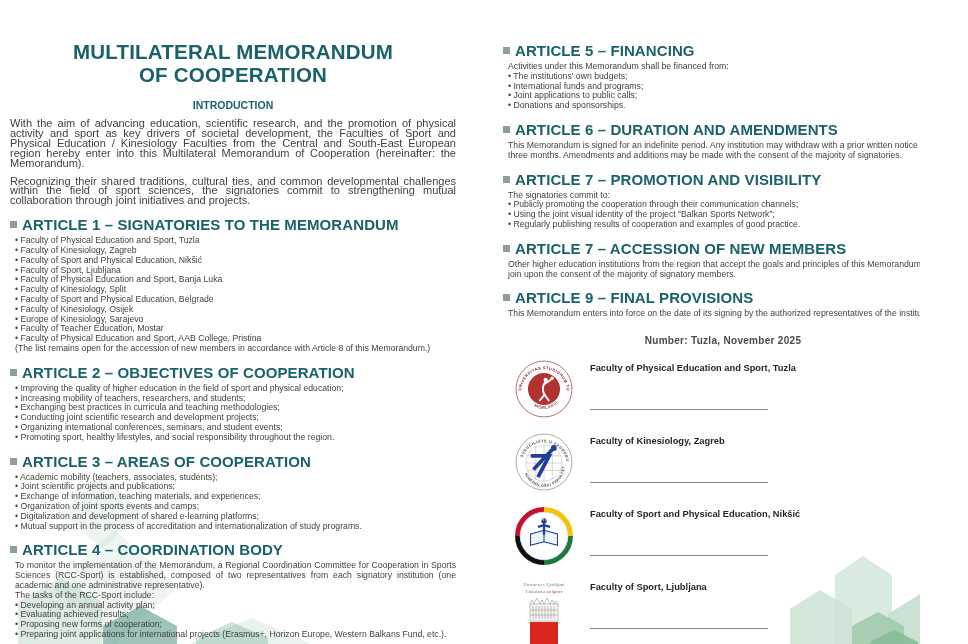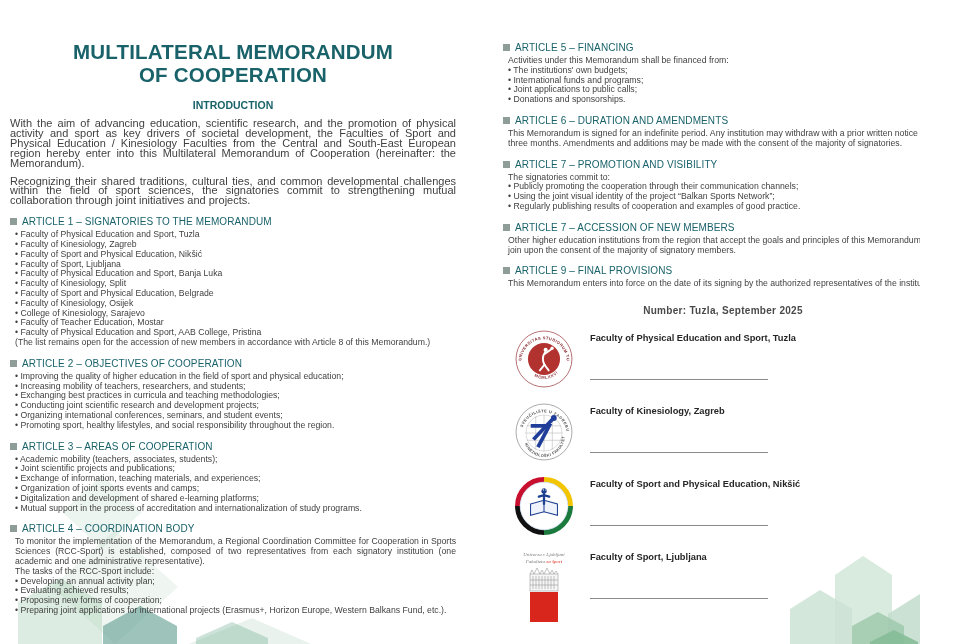--- a/index.html
+++ b/index.html
@@ -11,22 +11,22 @@
   .col{position:absolute;top:16px;z-index:2;}
   .col-left{left:10px;width:446px;}
   .col-right{left:503px;width:440px;}
   .doc-title{margin-top:8px;text-align:center;color:#19626a;font-weight:bold;
              font-size:20.5px;line-height:23px;letter-spacing:.2px;}
   .doc-sub{margin-top:6px;text-align:center;color:#19626a;font-weight:bold;
            font-size:8.7px;line-height:10px;}
   .intro-h{margin-top:13px;text-align:center;color:#19626a;font-weight:bold;font-size:10.5px;}
   .para{margin-top:8px;font-size:11px;line-height:9.9px;color:#3f3f3f;text-align:justify;}
   .art{margin-top:10px;}
-  .art-h{display:flex;align-items:center;gap:5px;color:#19626a;font-weight:normal;
-         font-size:10px;letter-spacing:.1px;text-align:right;}
+  .art-h{display:flex;align-items:center;gap:5px;color:#19626a;font-weight:bold;
+         font-size:15px;letter-spacing:.1px;text-align:right;}
   .sq{width:7px;height:7px;background:#8e9d98;flex:none;}
   .art-body{margin-top:3px;padding-left:5px;}
   .li,.note{font-size:8.7px;line-height:9.8px;color:#3f3f3f;}
   .art-p{font-size:8.7px;line-height:9.8px;color:#3f3f3f;padding-left:5px;margin-top:3px;}
   .art-p.just{text-align:justify;}
   .number-line{margin-top:16px;text-align:center;font-weight:bold;font-size:10px;
                color:#4a4a4a;letter-spacing:.3px;}
   .sigs{margin-top:13px;}
   .sig{position:relative;height:73px;}
   .sig-logo{position:absolute;left:8px;top:1px;width:66px;display:flex;justify-content:center;}
@@ -73,21 +73,21 @@
       </div>
       <div class="art-body">
           <div class="li">• Faculty of Physical Education and Sport, Tuzla</div>
           <div class="li">• Faculty of Kinesiology, Zagreb</div>
           <div class="li">• Faculty of Sport and Physical Education, Nikšić</div>
           <div class="li">• Faculty of Sport, Ljubljana</div>
           <div class="li">• Faculty of Physical Education and Sport, Banja Luka</div>
           <div class="li">• Faculty of Kinesiology, Split</div>
           <div class="li">• Faculty of Sport and Physical Education, Belgrade</div>
           <div class="li">• Faculty of Kinesiology, Osijek</div>
-          <div class="li">• College of Kinesiology, Sarajevo</div>
+          <div class="li">• Europe of Kinesiology, Sarajevo</div>
           <div class="li">• Faculty of Teacher Education, Mostar</div>
           <div class="li">• Faculty of Physical Education and Sport, AAB College, Pristina</div>
         </div>
       <div class="note" style="padding-left:5px;">(The list remains open for the accession of new members in accordance with Article 8 of this Memorandum.)</div>
     </div>
 
     <div class="art">
       <div class="art-h">
         <span class="sq"></span>
         <span>ARTICLE 2 – OBJECTIVES OF COOPERATION</span>
@@ -179,21 +179,21 @@
     </div>
 
     <div class="art">
       <div class="art-h">
         <span class="sq"></span>
         <span>ARTICLE 9 – FINAL PROVISIONS</span>
       </div>
       <div class="art-p">This Memorandum enters into force on the date of its signing by the authorized representatives of the institutions</div>
     </div>
 
-    <div class="number-line">Number: Tuzla, September 2025</div>
+    <div class="number-line">Number: Tuzla, November 2025</div>
 
     <div class="sigs">
 
       <div class="sig">
         <div class="sig-logo">
           <svg width="58" height="58" viewBox="0 0 56 56">
             <defs>
               <path id="tzTop" d="M6,31 A22,22 0 0 1 50,31" fill="none"></path>
               <path id="tzBot" d="M10,33 A18.5,18.5 0 0 0 46,33" fill="none"></path>
             </defs>

